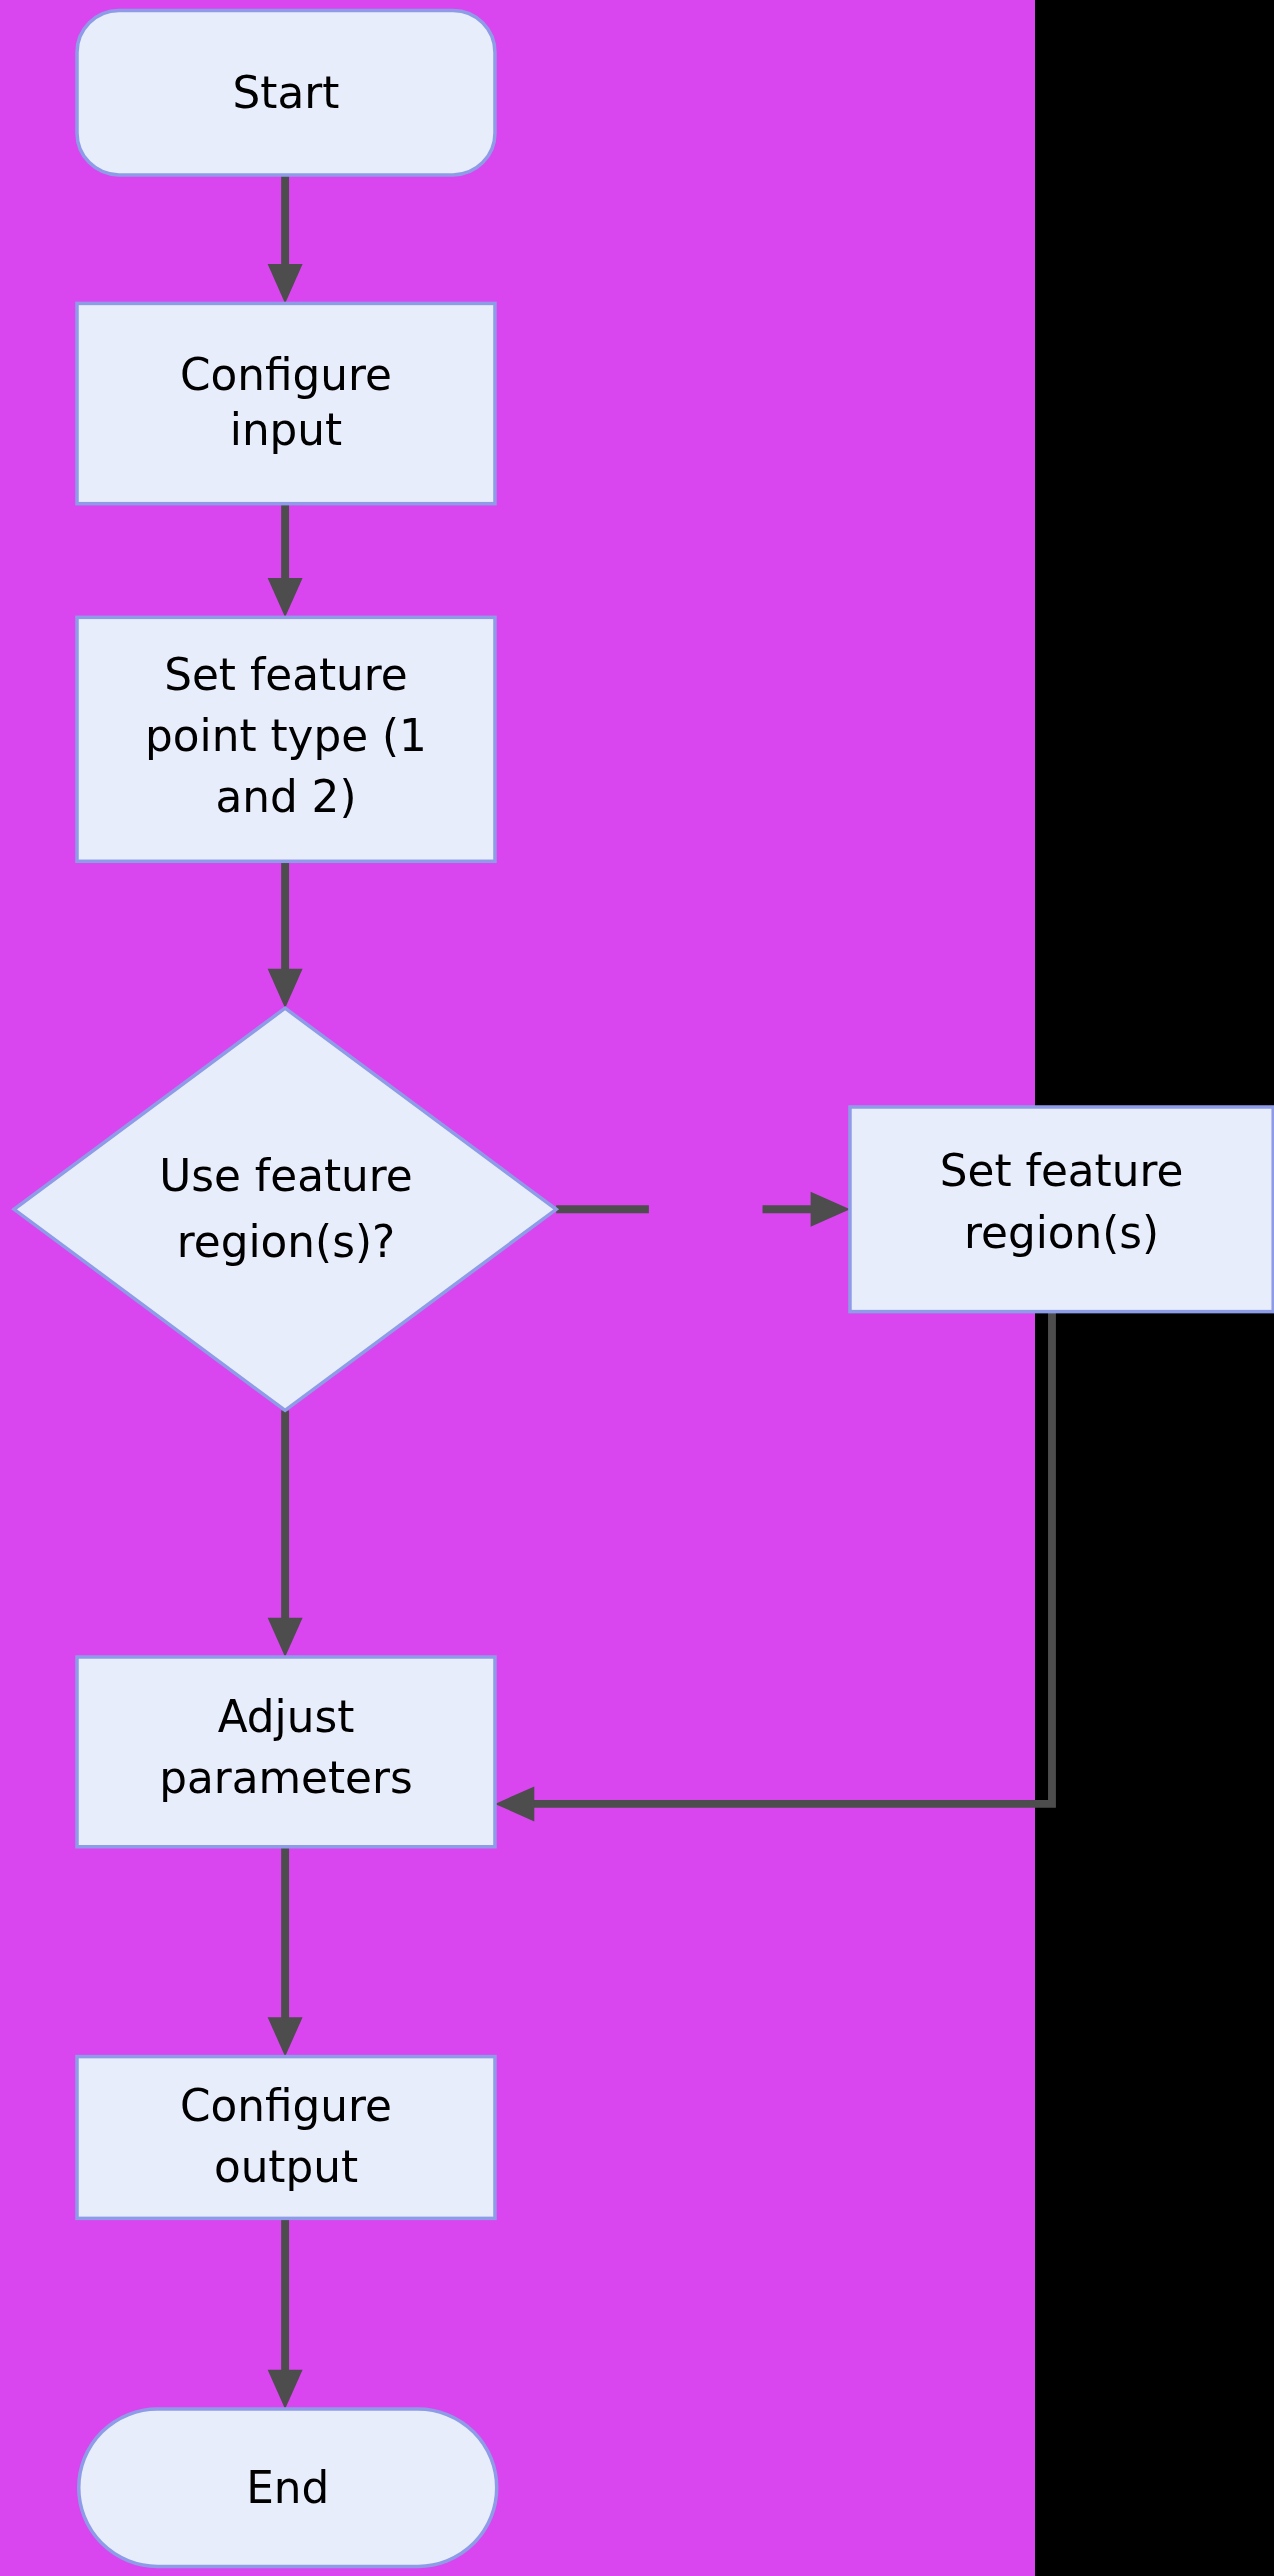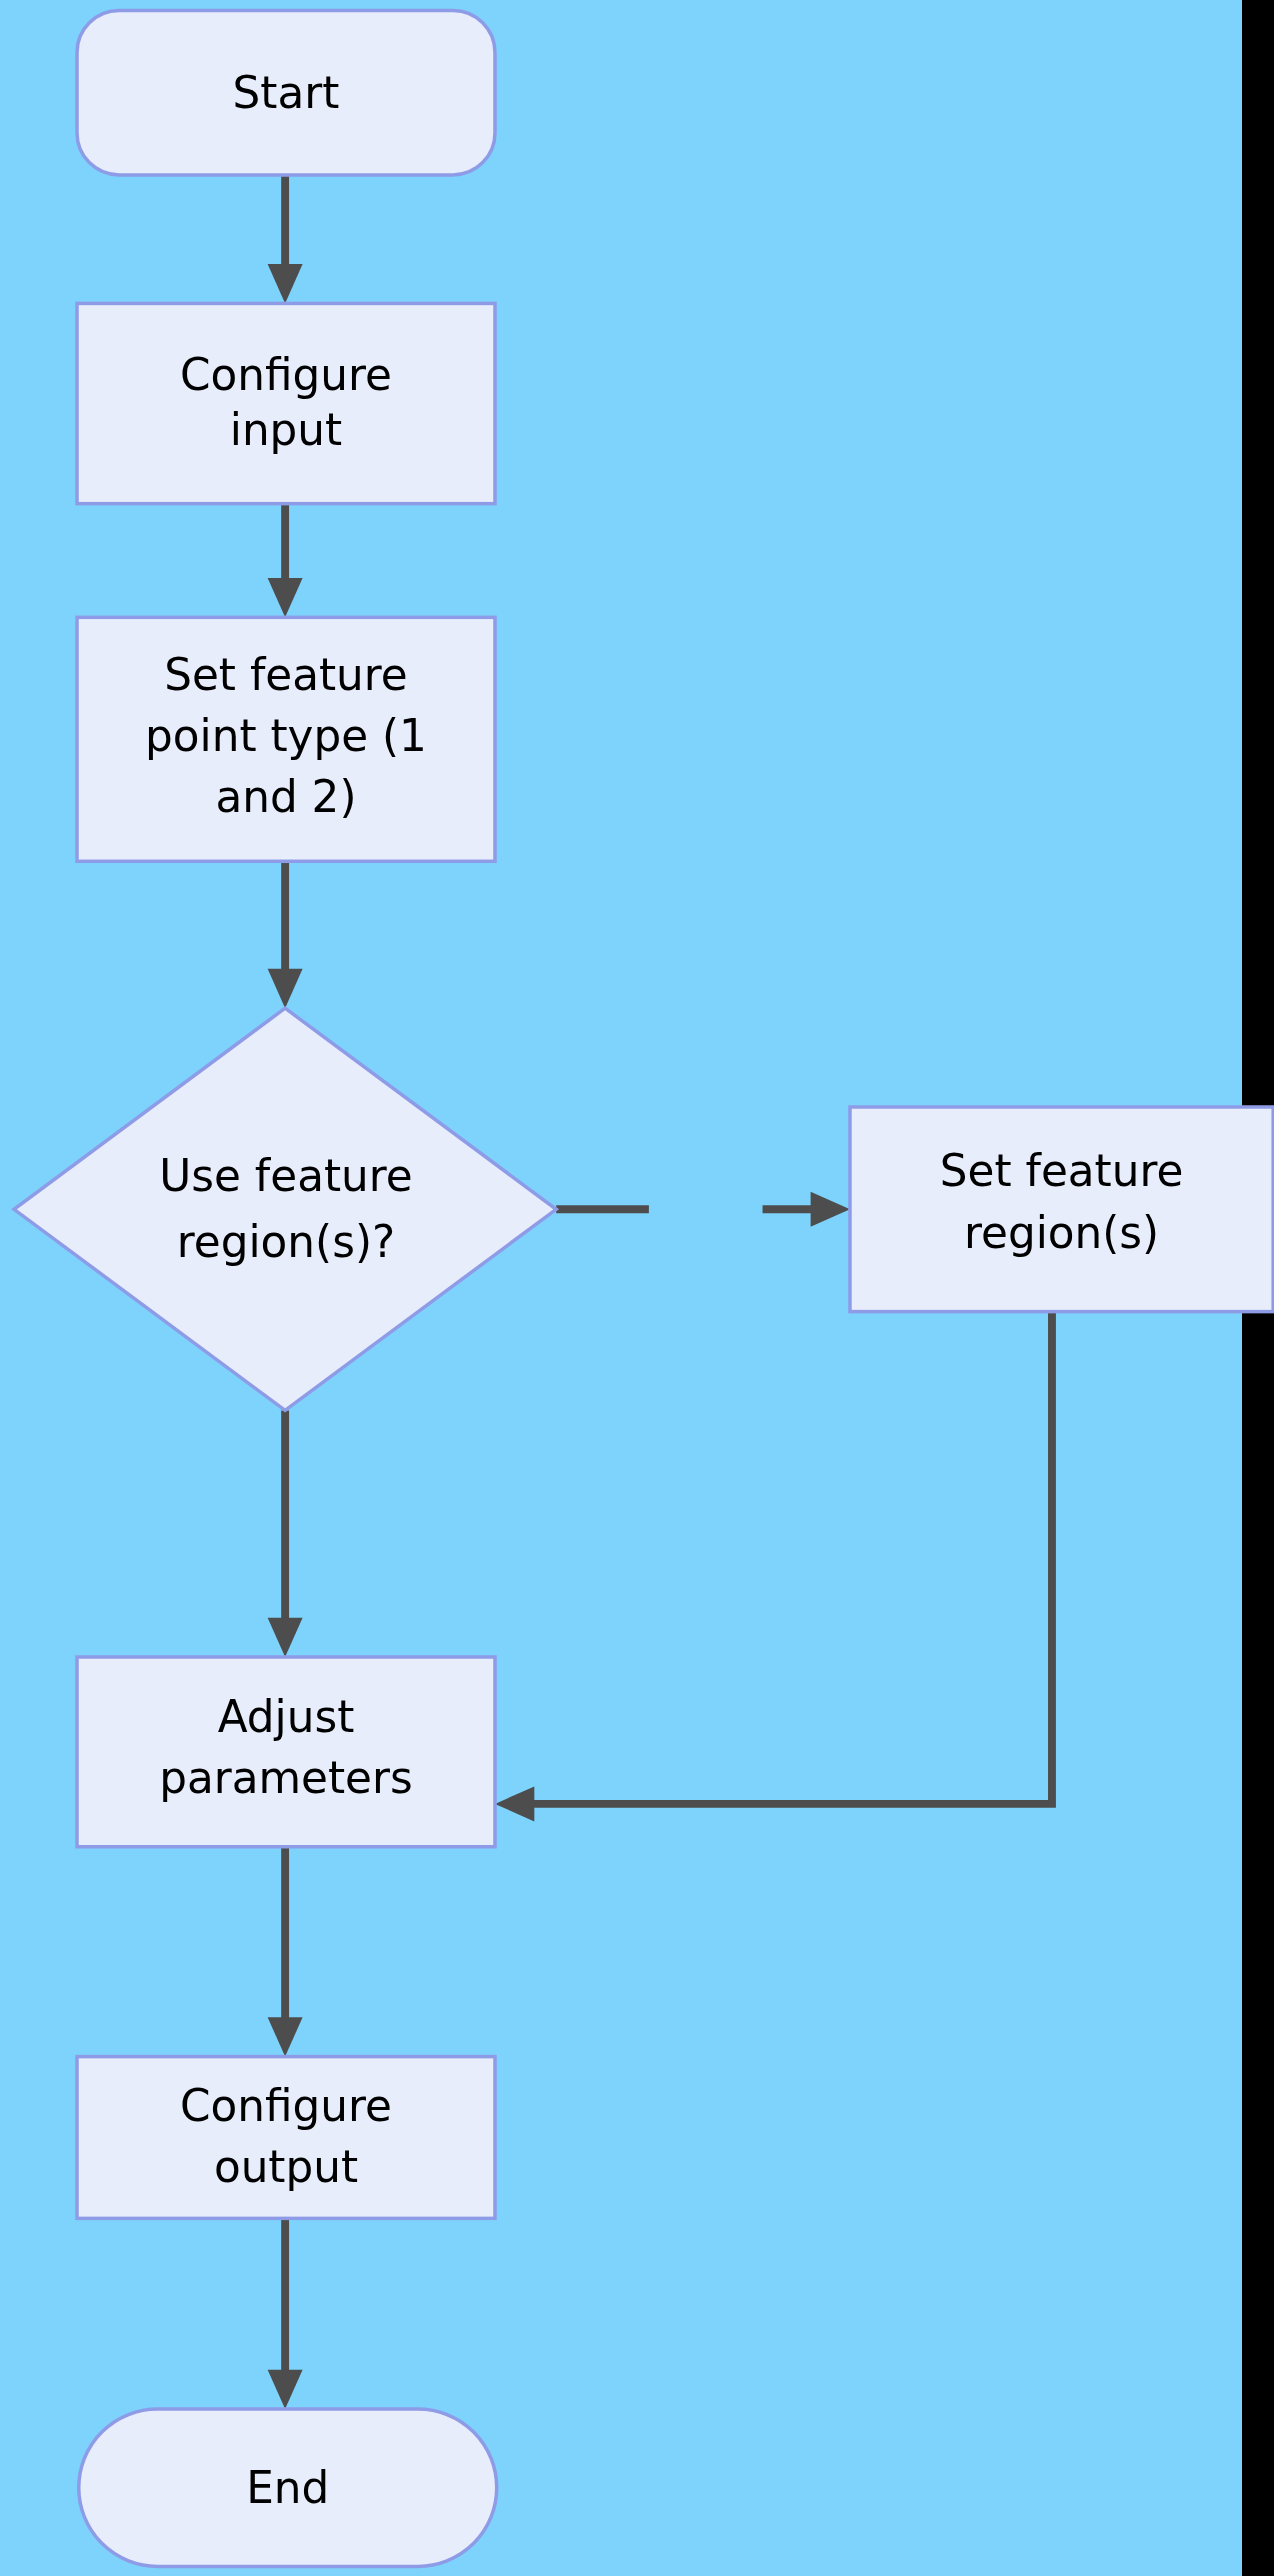--- a/index.html
+++ b/index.html
@@ -9,23 +9,23 @@
     background: #000000;
   }
   body {
     width: 1275px;
     height: 2576px;
     overflow: hidden;
     font-family: "DejaVu Sans", "Liberation Sans", sans-serif;
   }
   #flow-root {
     position: relative;
-    width: 1242px;
+    width: 1035px;
     height: 2576px;
-    background: #7dd3fc;
+    background: #d946ef;
   }
   svg#flow-canvas {
     position: absolute;
     left: 0;
     top: 0;
     width: 1275px;
     height: 2576px;
     display: block;
   }
   .node-shape {

